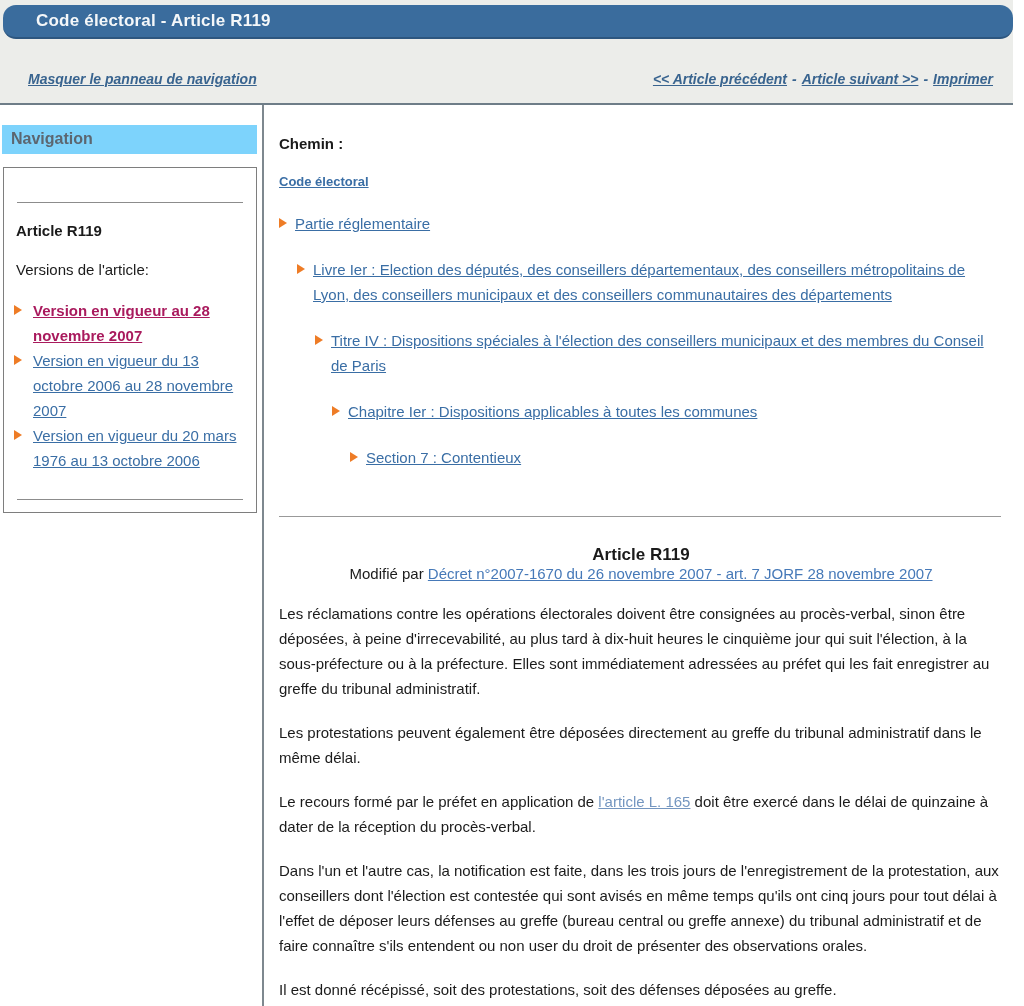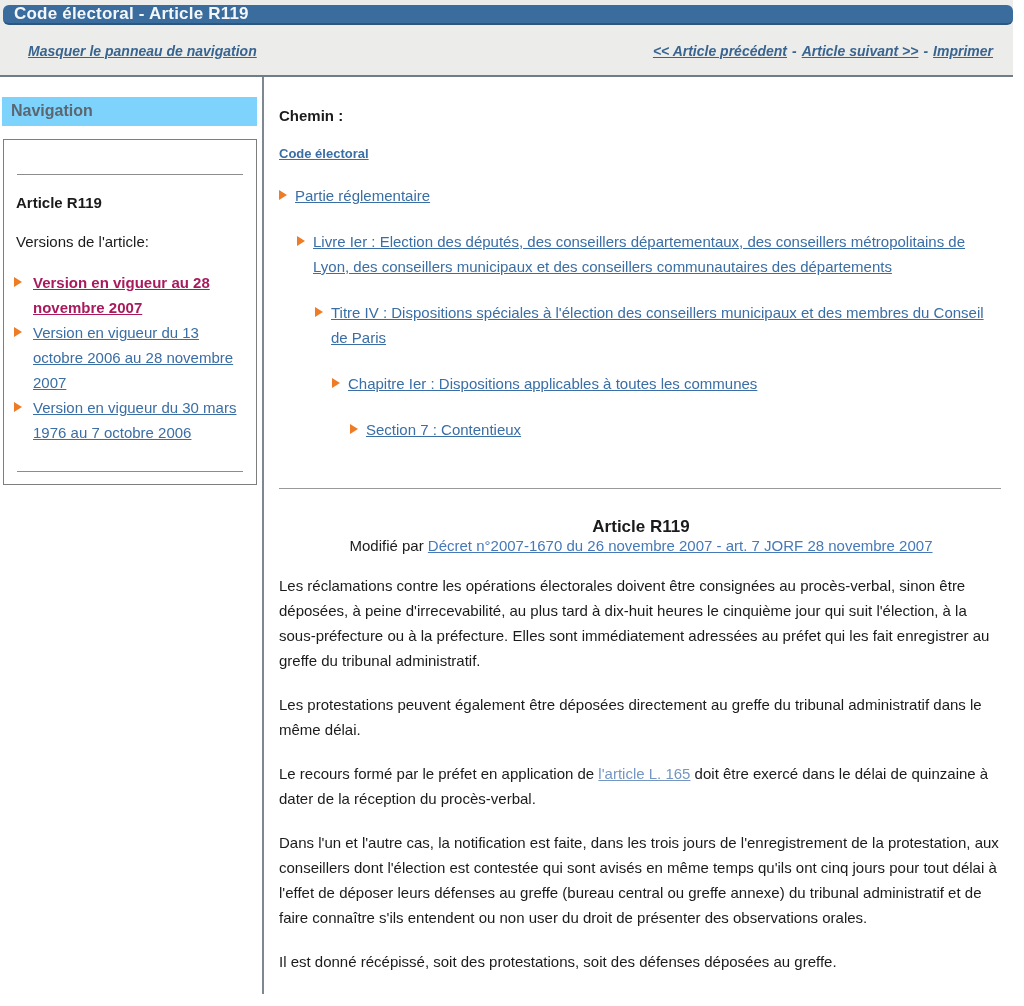--- a/index.html
+++ b/index.html
@@ -1,25 +1,25 @@
 <!DOCTYPE html>
 <html lang="fr"><head>
 <meta charset="utf-8">
 <style>
   * { margin:0; padding:0; box-sizing:border-box; }
   html,body { background:#ffffff; font-family:"Liberation Sans","DejaVu Sans",sans-serif; color:#1b1b1b; }
   .page { width:1013px; margin:0; }
 
   
   .top-section { background:#ECEDEA; padding:5px 0 0 3px; border-bottom:2px solid #6e7d88; }
-  .title-bar { background:#3A6C9D; border-bottom:2px solid #2d567f; border-radius:6px;
-               height:20px; display:flex; align-items:center; padding-left:11px; }
+  .title-bar { background:#3A6C9D; border-bottom:2px solid #2d567f; border-radius:13px;
+               height:34px; display:flex; align-items:center; padding-left:33px; }
   .title-bar h1 { color:#F4F7F9; font-size:17px; font-weight:bold; letter-spacing:.2px; }
   .toolbar { display:flex; justify-content:space-between; align-items:center;
-             padding:18px 20px 16px 25px; font-size:14px; font-weight:bold; font-style:italic; }
+             padding:32px 20px 16px 25px; font-size:14px; font-weight:bold; font-style:italic; }
   .toolbar a { color:#39648F; text-decoration:underline; cursor:pointer; }
   .toolbar .sep { color:#39648F; text-decoration:none; margin:0 5px; }
 
   
   .main { display:flex; align-items:stretch; min-height:914px; }
   .sidebar { width:262px; flex:0 0 262px; padding:20px 0 0 2px; }
   .nav-header { background:#7dd3fc; color:#5C6670; font-size:16px; font-weight:bold;
                 padding:5px 8px 6px 9px; margin-right:5px; }
   .nav-box { border:1px solid #7E7E7E; margin:13px 5px 0 1px; padding:16px 10px 12px 10px; }
   .nav-box hr { border:none; border-top:1px solid #8c8c8c; margin:0 3px; }
@@ -83,21 +83,21 @@
           <li>
             <span class="tri"></span>
             <a class="version-link current">Version en vigueur au 28 novembre 2007</a>
           </li>
           <li>
             <span class="tri"></span>
             <a class="version-link">Version en vigueur du 13 octobre 2006 au 28 novembre 2007</a>
           </li>
           <li>
             <span class="tri"></span>
-            <a class="version-link">Version en vigueur du 30 mars 1976 au 7 octobre 2006</a>
+            <a class="version-link">Version en vigueur du 20 mars 1976 au 13 octobre 2006</a>
           </li>
         </ul>
         <hr class="hr-bottom">
       </div>
     </div>
 
     <div class="content">
       <div class="chemin-label">Chemin :</div>
       <a class="crumb-root">Code électoral</a>
 

